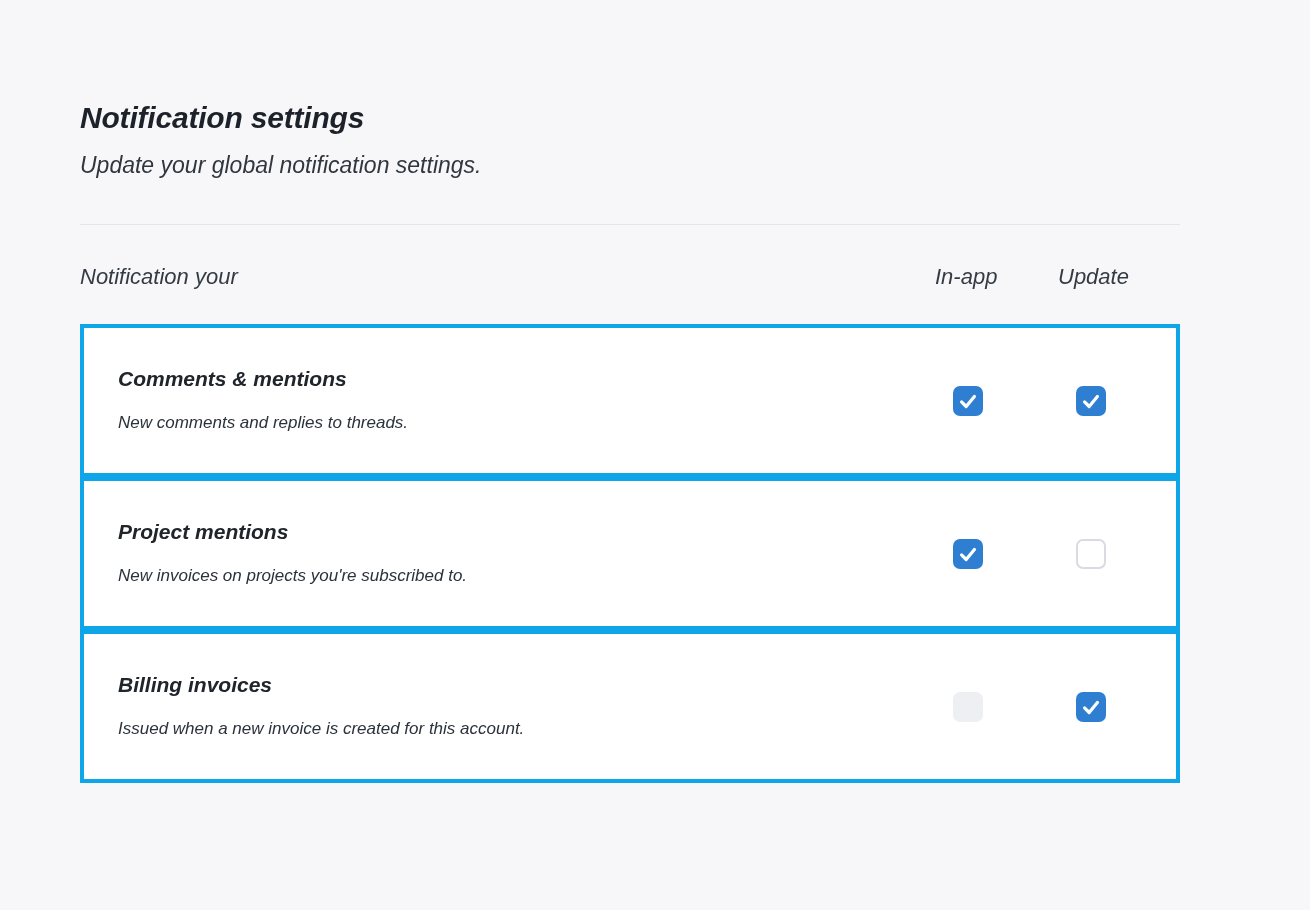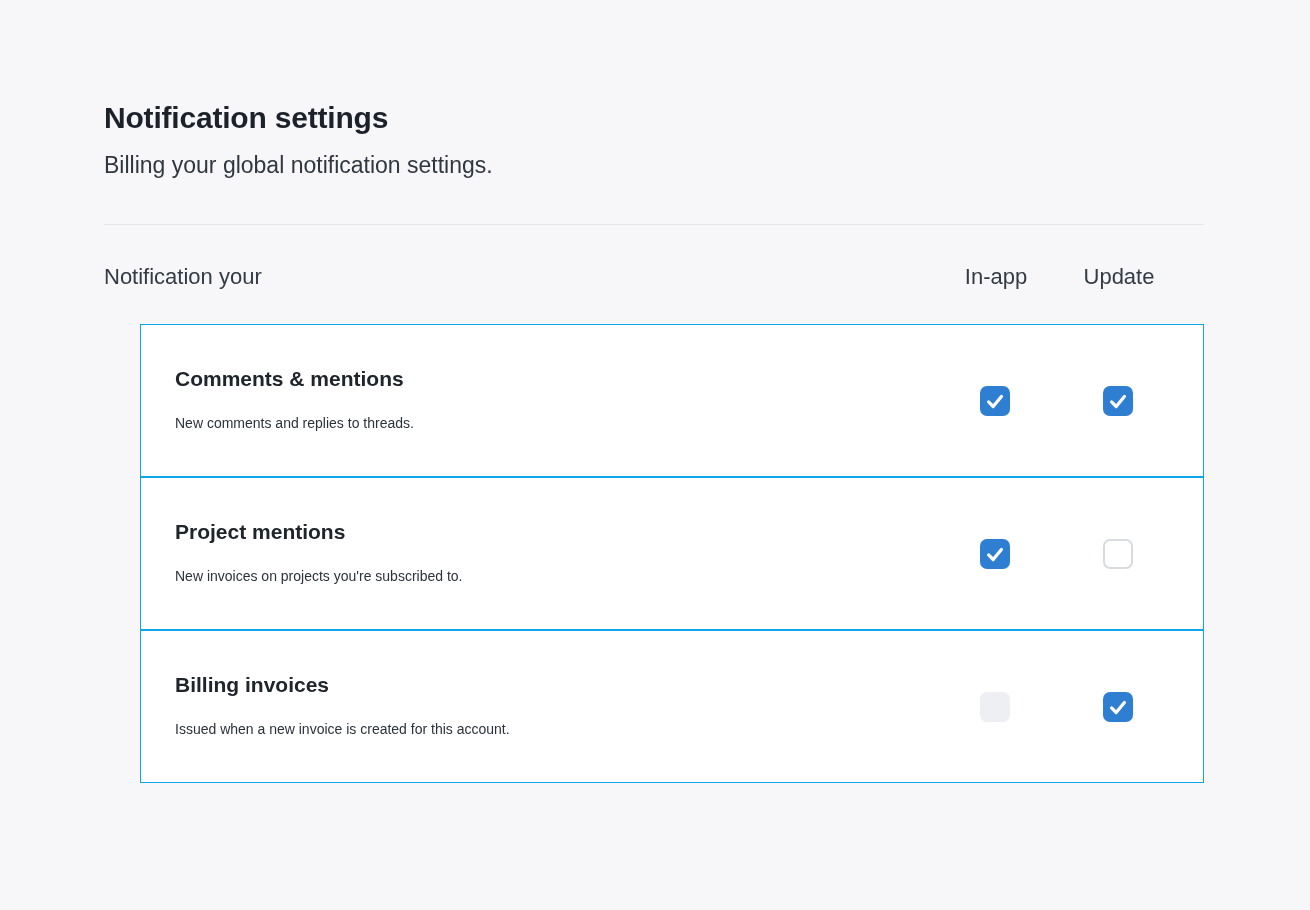--- a/index.html
+++ b/index.html
@@ -9,22 +9,23 @@
   body {
     width: 1310px;
     height: 910px;
     background: #f7f7f9;
     font-family: "Liberation Sans", sans-serif;
     color: #1f2329;
     overflow: hidden;
   }
   .page {
     box-sizing: border-box;
-    padding: 100px 0 0 104px;
+    padding: 100px 0 0 80px;
     width: 1200px;
+    font-style: italic;
   }
   .content {
     width: 1100px;
   }
   .page-title {
     margin: 0;
     font-size: 30px;
     line-height: 36px;
     font-weight: 700;
     color: #1d222a;
@@ -50,51 +51,49 @@
     font-size: 22px;
     color: #343b44;
   }
   .header-cols, .checks {
     display: flex;
     gap: 49px;
     margin-right: 48px;
   }
   .col {
     width: 74px;
-    text-align: center;
     display: flex;
     justify-content: center;
   }
   .header-cols .col {
     display: block;
   }
   .rows {
     margin-top: 34px;
   }
   .row {
     box-sizing: border-box;
     height: 153px;
     background: #ffffff;
-    border: 1px solid #0ea5e9;
+    border: 4px solid #0ea5e9;
     display: flex;
     align-items: center;
     justify-content: space-between;
     padding-left: 34px;
-    margin-left: 36px;
   }
   .row-title {
     margin: 0;
     font-size: 21px;
     line-height: 28px;
     font-weight: 700;
     color: #20252c;
   }
   .row-desc {
     margin: 16px 0 0 0;
-    font-size: 14px;
+    font-size: 17px;
     line-height: 28px;
     font-weight: 400;
     color: #2b323b;
     text-align: right;
   }
   .checkbox {
     width: 30px;
     height: 30px;
     box-sizing: border-box;
     border-radius: 7px;
@@ -122,21 +121,21 @@
   .checkbox.checked svg {
     display: block;
   }
 </style>
 </head>
 <body>
 
 <div class="page">
   <div class="content">
     <h1 class="page-title">Notification settings</h1>
-    <p class="page-subtitle">Billing your global notification settings.</p>
+    <p class="page-subtitle">Update your global notification settings.</p>
 
     <div class="divider"></div>
 
     <div class="table-header">
       <span>Notification your</span>
       <div class="header-cols">
         <span class="col">In-app</span>
         <span class="col">Update</span>
       </div>
     </div>

